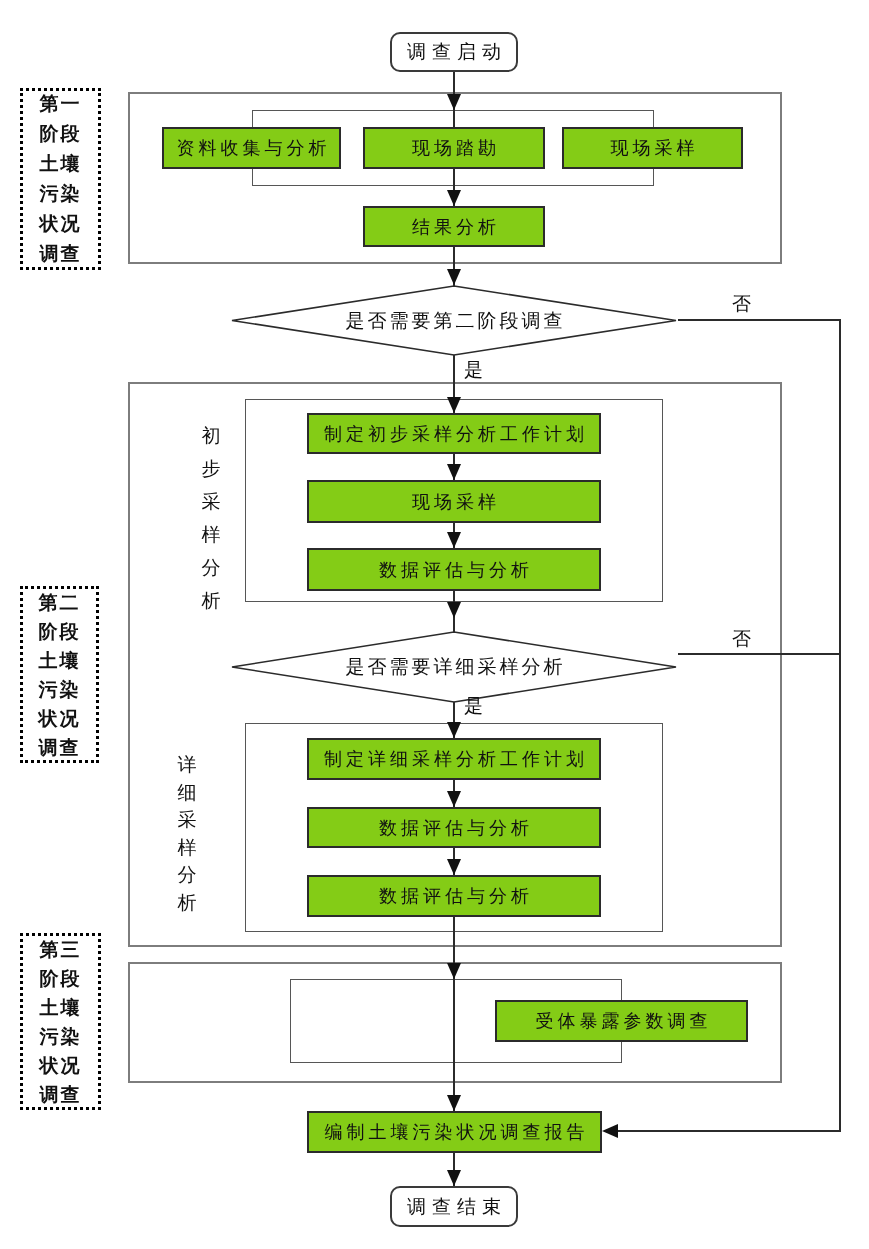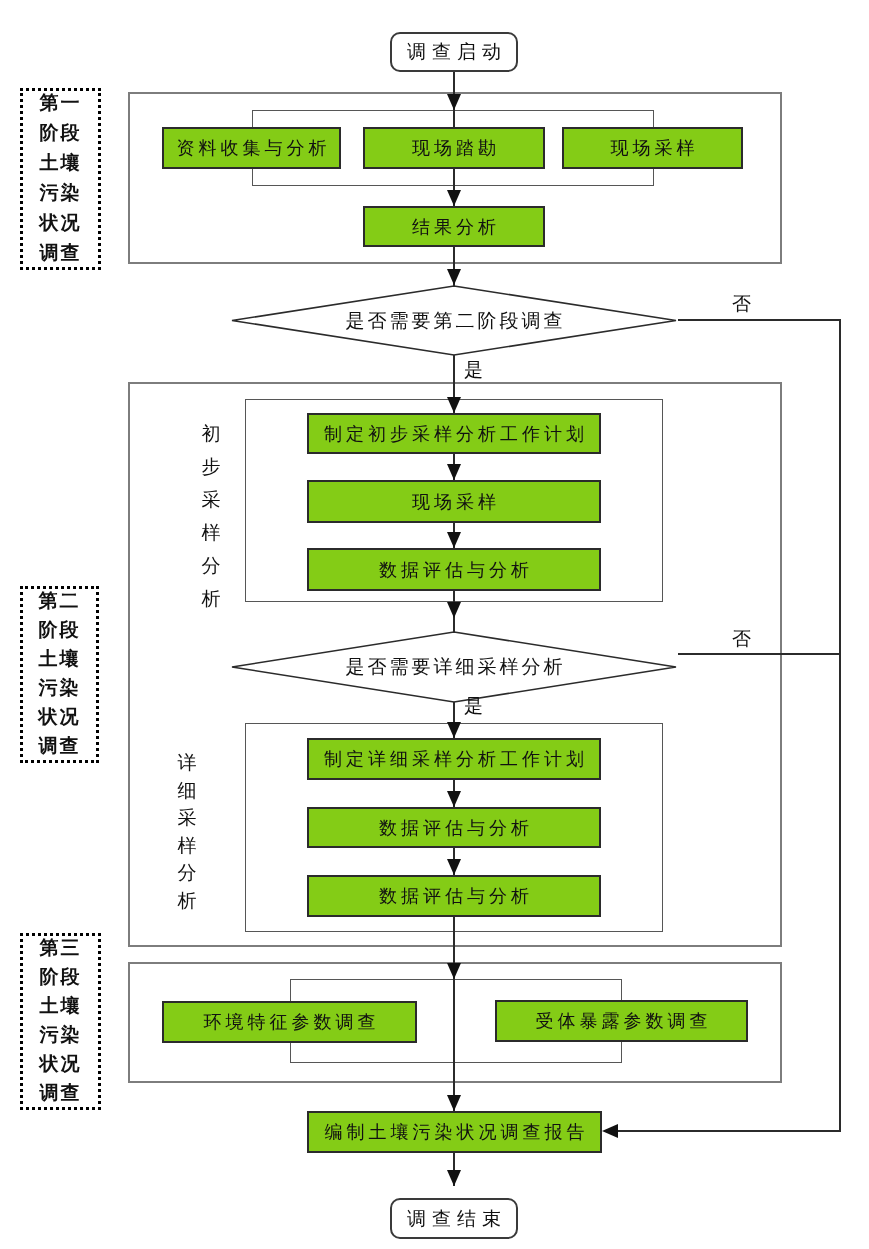--- a/index.html
+++ b/index.html
@@ -1,18 +1,18 @@
 <!DOCTYPE html>
 <html><head>
 <meta charset="utf-8">
 <style>
   html,body{margin:0;padding:0;background:#ffffff;}
   #canvas{
     position:relative;width:869px;height:1249px;background:#ffffff;overflow:hidden;
-    font-family:Liberation Mono, monospace;color:#111;
+    font-family:Liberation Serif, serif;color:#111;
   }
   .abs{position:absolute;box-sizing:border-box;}
   
   .stage-rect{border:2px solid #7d7d7d;background:transparent;}
   
   .bracket{border:1.5px solid #565656;background:transparent;}
   
   .pbox{
     border:2px solid #2b2b2b;background:#84cc16;
     display:flex;align-items:center;justify-content:center;
@@ -91,21 +91,21 @@
   <div class="abs arr-down" style="left:447px;top:791px;"></div>
   <div class="abs arr-down" style="left:447px;top:859px;"></div>
   <div class="abs arr-down" style="left:447px;top:963px;"></div>
   <div class="abs arr-down" style="left:447px;top:1095px;"></div>
   <div class="abs arr-down" style="left:447px;top:1170px;"></div>
   <div class="abs arr-left" style="left:602px;top:1124px;"></div>
 
   <div class="abs rounded" style="left:390px;top:32px;width:128px;height:40px;">
     <span>调查启动</span>
   </div>
-  <div class="abs rounded" style="left:390px;top:1186px;width:128px;height:41px;margin-top:12px;">
+  <div class="abs rounded" style="left:390px;top:1186px;width:128px;height:41px;">
     <span>调查结束</span>
   </div>
 
   <div class="abs dashed-label" style="left:20px;top:88px;width:81px;height:182px;">
     <div class="vtext">第一阶段土壤污染状况调查</div>
   </div>
   <div class="abs dashed-label" style="left:20px;top:586px;width:79px;height:177px;line-height:29px;">
     <div class="vtext">第二阶段土壤污染状况调查</div>
   </div>
   <div class="abs dashed-label" style="left:20px;top:933px;width:81px;height:177px;line-height:29px;">
@@ -158,23 +158,20 @@
   <div class="abs pbox" style="left:307px;top:738px;width:294px;height:42px;">
     <span>制定详细采样分析工作计划</span>
   </div>
   <div class="abs pbox" style="left:307px;top:807px;width:294px;height:41px;">
     <span>数据评估与分析</span>
   </div>
   <div class="abs pbox" style="left:307px;top:875px;width:294px;height:42px;">
     <span>数据评估与分析</span>
   </div>
 
-  <div class="abs pbox" style="left:162px;top:1001px;width:255px;height:42px;">
-    <span>环境特征参数调查</span>
-  </div>
   <div class="abs pbox" style="left:495px;top:1000px;width:253px;height:42px;">
     <span>受体暴露参数调查</span>
   </div>
 
   <div class="abs pbox" style="left:307px;top:1111px;width:295px;height:42px;">
     <span>编制土壤污染状况调查报告</span>
   </div>
 
 </div>
 

